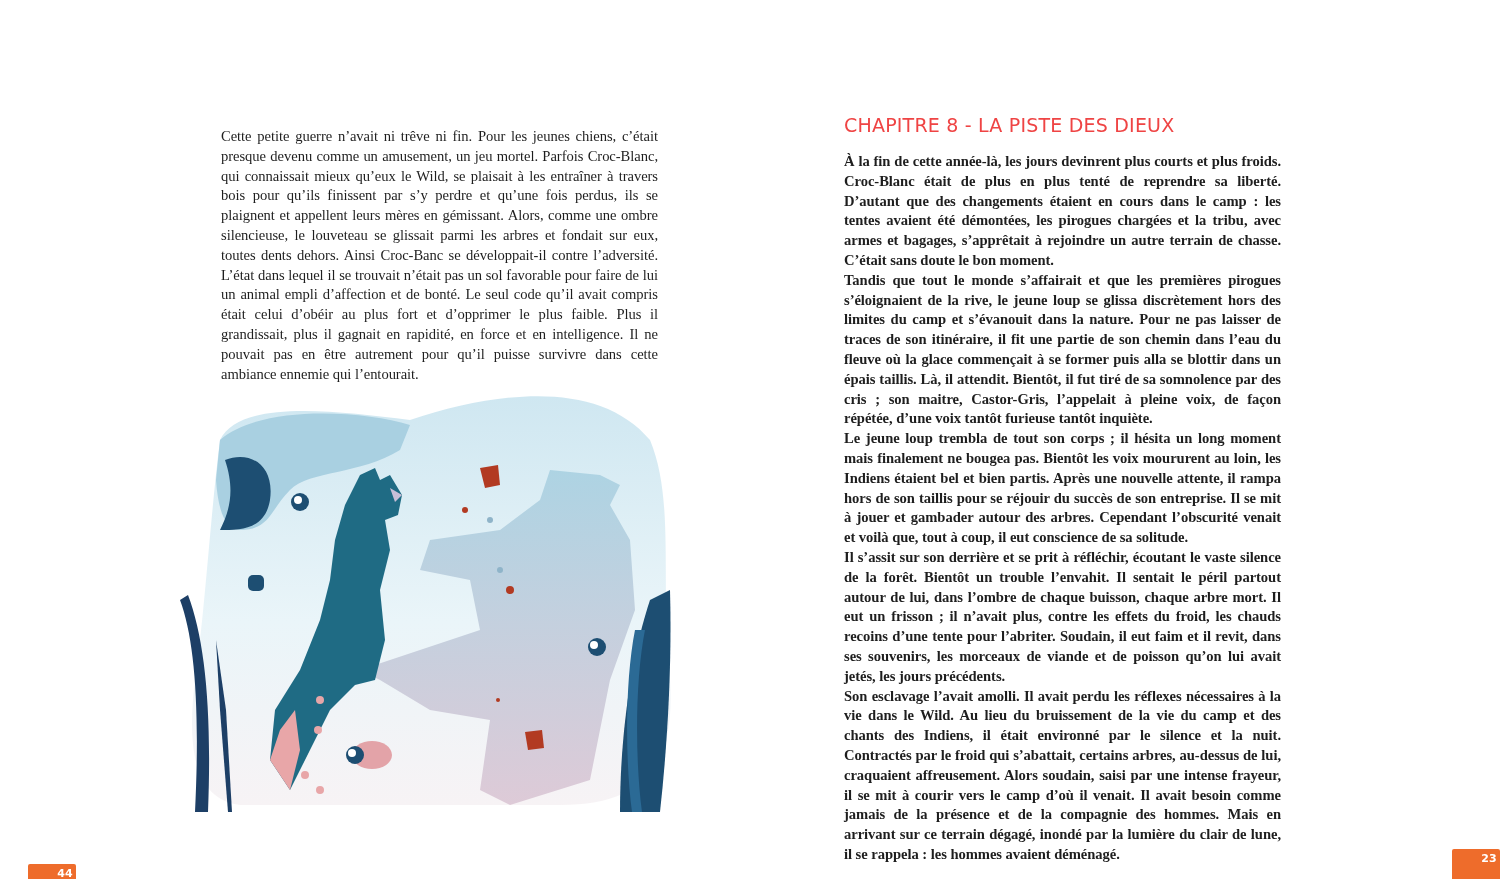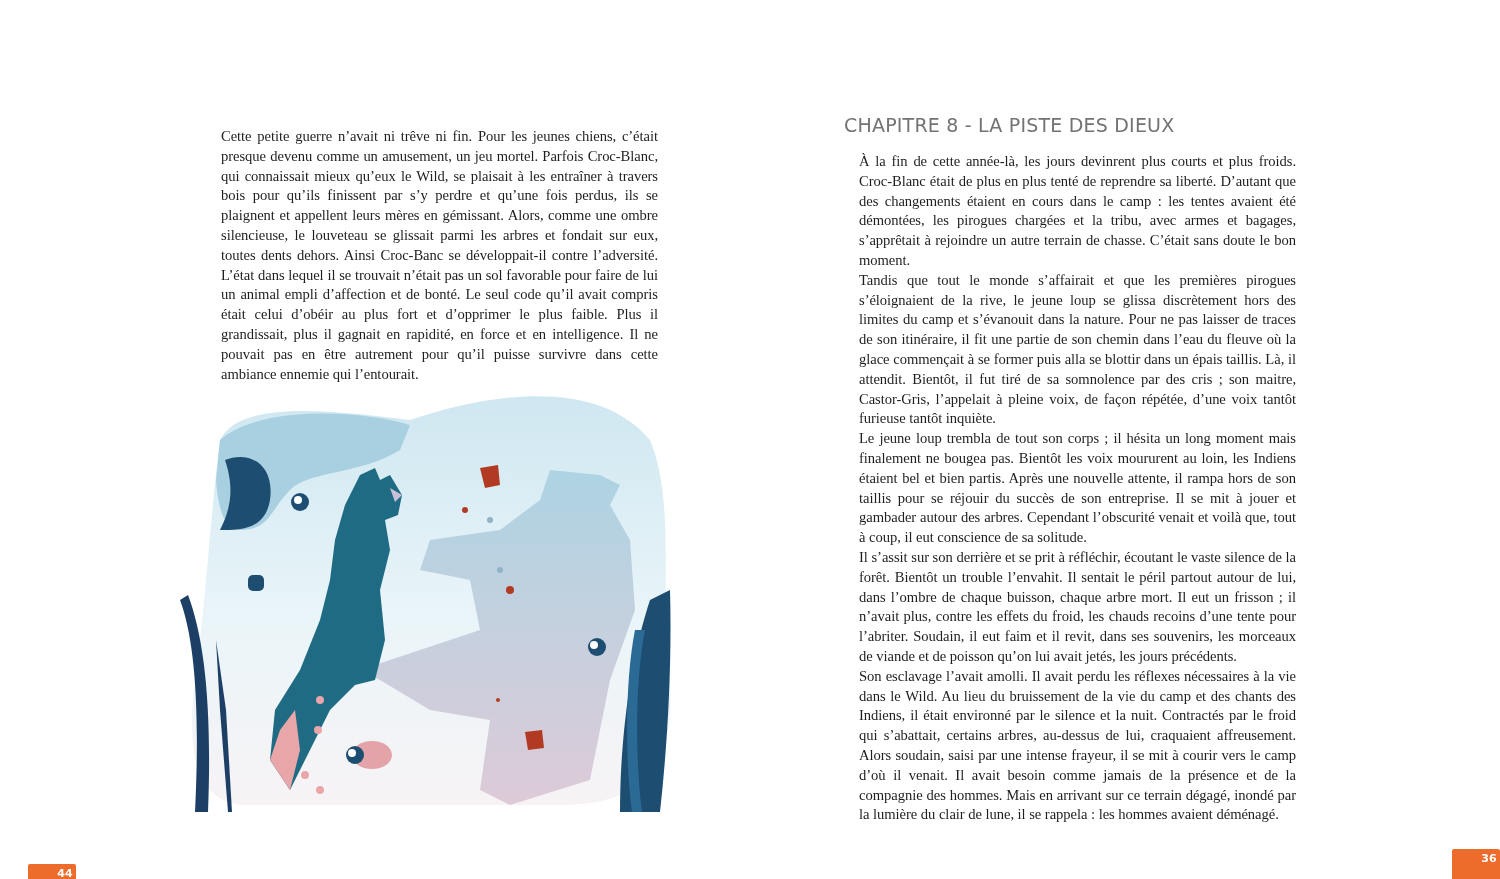--- a/index.html
+++ b/index.html
@@ -8,25 +8,25 @@
     font-family: "Liberation Serif", "DejaVu Serif", serif; color: #1e1e1e;
   }
   .page { position: absolute; top: 0; height: 879px; }
   .page-left { left: 0; width: 750px; margin-top: 15px; }
   .page-right { left: 750px; width: 750px; }
   .text-block {
     position: absolute; font-size: 14.6px; line-height: 19.8px; text-align: justify;
     text-align-last: left; letter-spacing: -0.05px;
   }
   .left-text { left: 221px; top: 112px; width: 437px; }
-  .right-text { left: 109px; top: 152px; width: 437px; }
+  .right-text { left: 94px; top: 152px; width: 437px; font-weight: bold; }
   .text-block p { margin: 0; }
   .chapter-title {
     position: absolute; left: 94px; top: 114px; font-family: "DejaVu Sans", sans-serif;
-    font-size: 19px; font-weight: normal; color: #737373; letter-spacing: 0.2px; margin: 0;
+    font-size: 19px; font-weight: normal; color: #ef4444; letter-spacing: 0.2px; margin: 0;
   }
   .page-num {
     position: absolute; top: 849px; width: 22px; height: 30px; background: #ee6c2b;
     color: #fff; font-family: "DejaVu Sans", sans-serif; font-weight: bold; font-size: 11px;
     text-align: center; line-height: 20px; border-radius: 2px 2px 0 0; padding-left: 26px;
   }
   .num-left { left: 28px; }
   .num-right { left: 702px; }
   .illustration { position: absolute; left: 180px; top: 365px; width: 500px; height: 432px; }
 </style>
@@ -87,14 +87,14 @@
 
 <div class="page page-right">
   <h2 class="chapter-title">CHAPITRE 8 - LA PISTE DES DIEUX</h2>
   <div class="text-block right-text">
     <p>À la fin de cette année-là, les jours devinrent plus courts et plus froids. Croc-Blanc était de plus en plus tenté de reprendre sa liberté. D’autant que des changements étaient en cours dans le camp : les tentes avaient été démontées, les pirogues chargées et la tribu, avec armes et bagages, s’apprêtait à rejoindre un autre terrain de chasse. C’était sans doute le bon moment.</p>
     <p>Tandis que tout le monde s’affairait et que les premières pirogues s’éloignaient de la rive, le jeune loup se glissa discrètement hors des limites du camp et s’évanouit dans la nature. Pour ne pas laisser de traces de son itinéraire, il fit une partie de son chemin dans l’eau du fleuve où la glace commençait à se former puis alla se blottir dans un épais taillis. Là, il attendit. Bientôt, il fut tiré de sa somnolence par des cris ; son maitre, Castor-Gris, l’appelait à pleine voix, de façon répétée, d’une voix tantôt furieuse tantôt inquiète.</p>
     <p>Le jeune loup trembla de tout son corps ; il hésita un long moment mais finalement ne bougea pas. Bientôt les voix moururent au loin, les Indiens étaient bel et bien partis. Après une nouvelle attente, il rampa hors de son taillis pour se réjouir du succès de son entreprise. Il se mit à jouer et gambader autour des arbres. Cependant l’obscurité venait et voilà que, tout à coup, il eut conscience de sa solitude.</p>
     <p>Il s’assit sur son derrière et se prit à réfléchir, écoutant le vaste silence de la forêt. Bientôt un trouble l’envahit. Il sentait le péril partout autour de lui, dans l’ombre de chaque buisson, chaque arbre mort. Il eut un frisson ; il n’avait plus, contre les effets du froid, les chauds recoins d’une tente pour l’abriter. Soudain, il eut faim et il revit, dans ses souvenirs, les morceaux de viande et de poisson qu’on lui avait jetés, les jours précédents.</p>
     <p>Son esclavage l’avait amolli. Il avait perdu les réflexes nécessaires à la vie dans le Wild. Au lieu du bruissement de la vie du camp et des chants des Indiens, il était environné par le silence et la nuit. Contractés par le froid qui s’abattait, certains arbres, au-dessus de lui, craquaient affreusement. Alors soudain, saisi par une intense frayeur, il se mit à courir vers le camp d’où il venait. Il avait besoin comme jamais de la présence et de la compagnie des hommes. Mais en arrivant sur ce terrain dégagé, inondé par la lumière du clair de lune, il se rappela : les hommes avaient déménagé.</p>
   </div>
-  <div class="page-num num-right">36</div>
+  <div class="page-num num-right">23</div>
 </div>
 
 </body></html>

